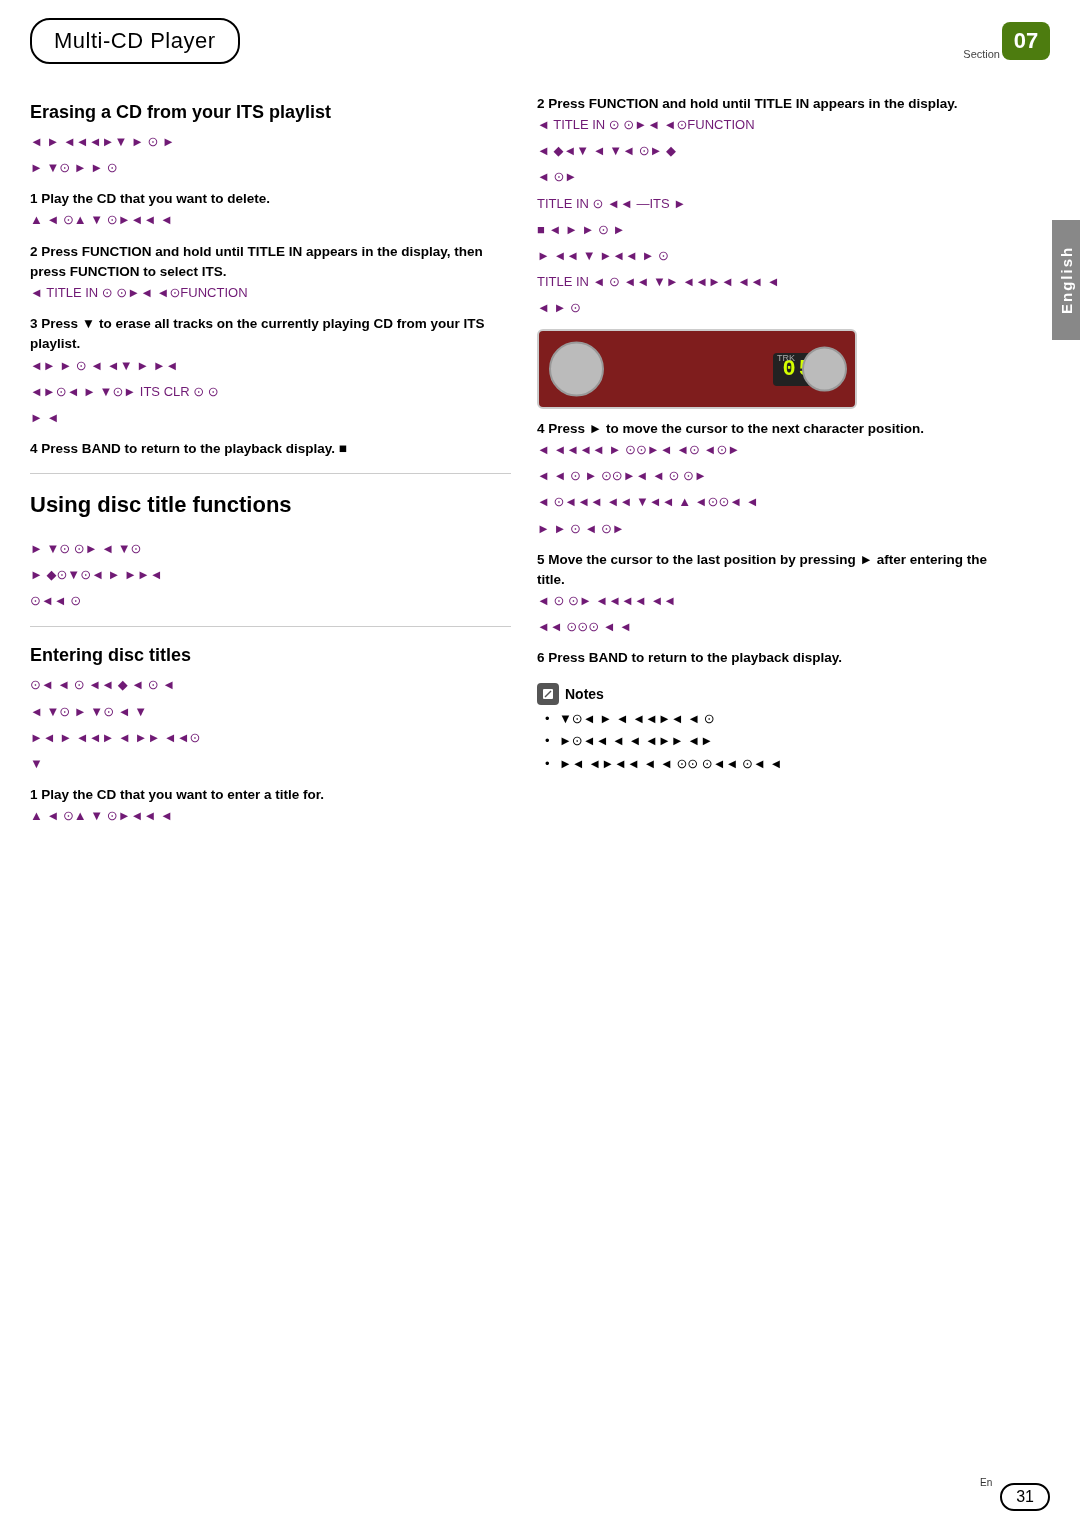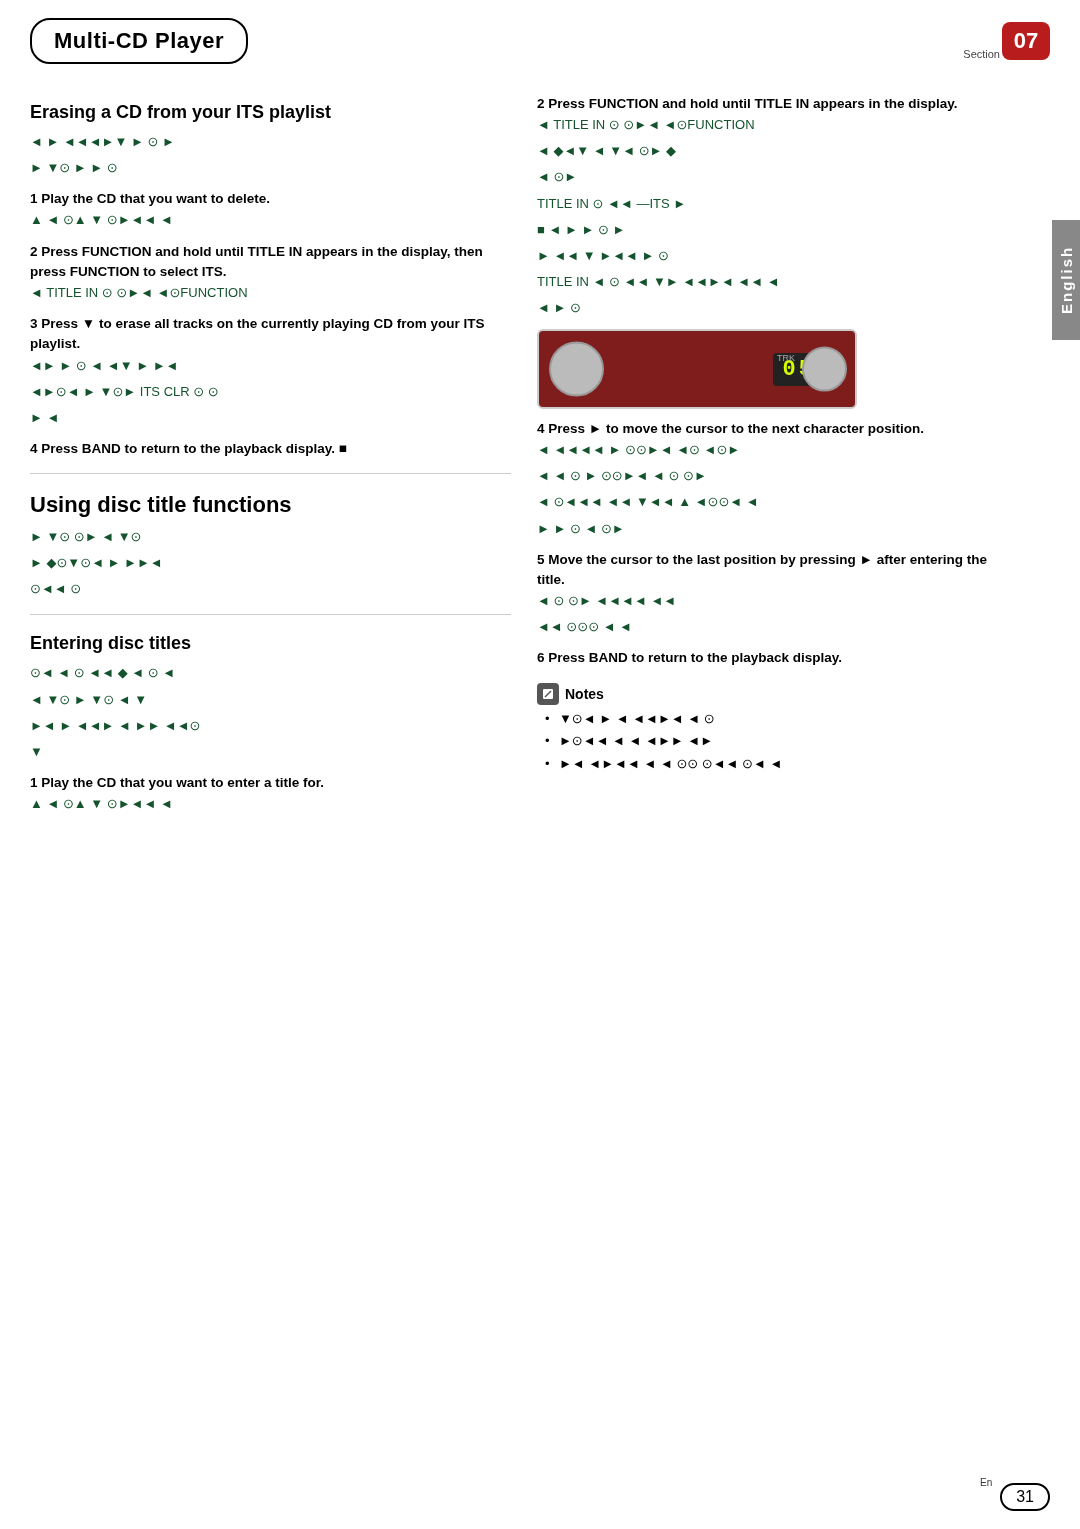--- a/index.html
+++ b/index.html
@@ -24,36 +24,36 @@
       align-items: center;
       justify-content: space-between;
       padding: 18px 30px 10px 30px;
       border-bottom: none;
     }
     .title-pill {
       border: 2.5px solid #000;
       border-radius: 20px;
       padding: 8px 22px;
       font-size: 22px;
-      font-weight: bold;
+      font-weight: normal;
       letter-spacing: 0.5px;
       display: inline-block;
     }
     .section-block {
       display: flex;
       flex-direction: row;
       align-items: flex-end;
       gap: 2px;
     }
     .section-label {
       font-size: 11px;
       color: #444;
     }
     .section-number-pill {
-      background: #b91c1c;
+      background: #4d7c0f;
       color: #fff;
       font-size: 22px;
       font-weight: bold;
       width: 48px;
       height: 38px;
       border-radius: 8px;
       display: flex;
       align-items: center;
       justify-content: center;
     }
@@ -95,29 +95,29 @@
     
     .section-heading {
       font-size: 18px;
       font-weight: bold;
       margin-bottom: 8px;
       margin-top: 18px;
     }
     .section-heading-large {
       font-size: 22px;
       font-weight: bold;
-      margin-bottom: 8px;
+      margin-bottom: 20px;
       margin-top: 18px;
     }
     
     .symbol-row {
       font-size: 13px;
       line-height: 1.7;
       margin-bottom: 4px;
-      color: #14532d;
+      color: #701a75;
       font-family: Arial, Helvetica, sans-serif;
     }
     
     .step {
       margin-top: 10px;
       margin-bottom: 6px;
     }
     .step p {
       font-size: 13.5px;
       font-weight: bold;

